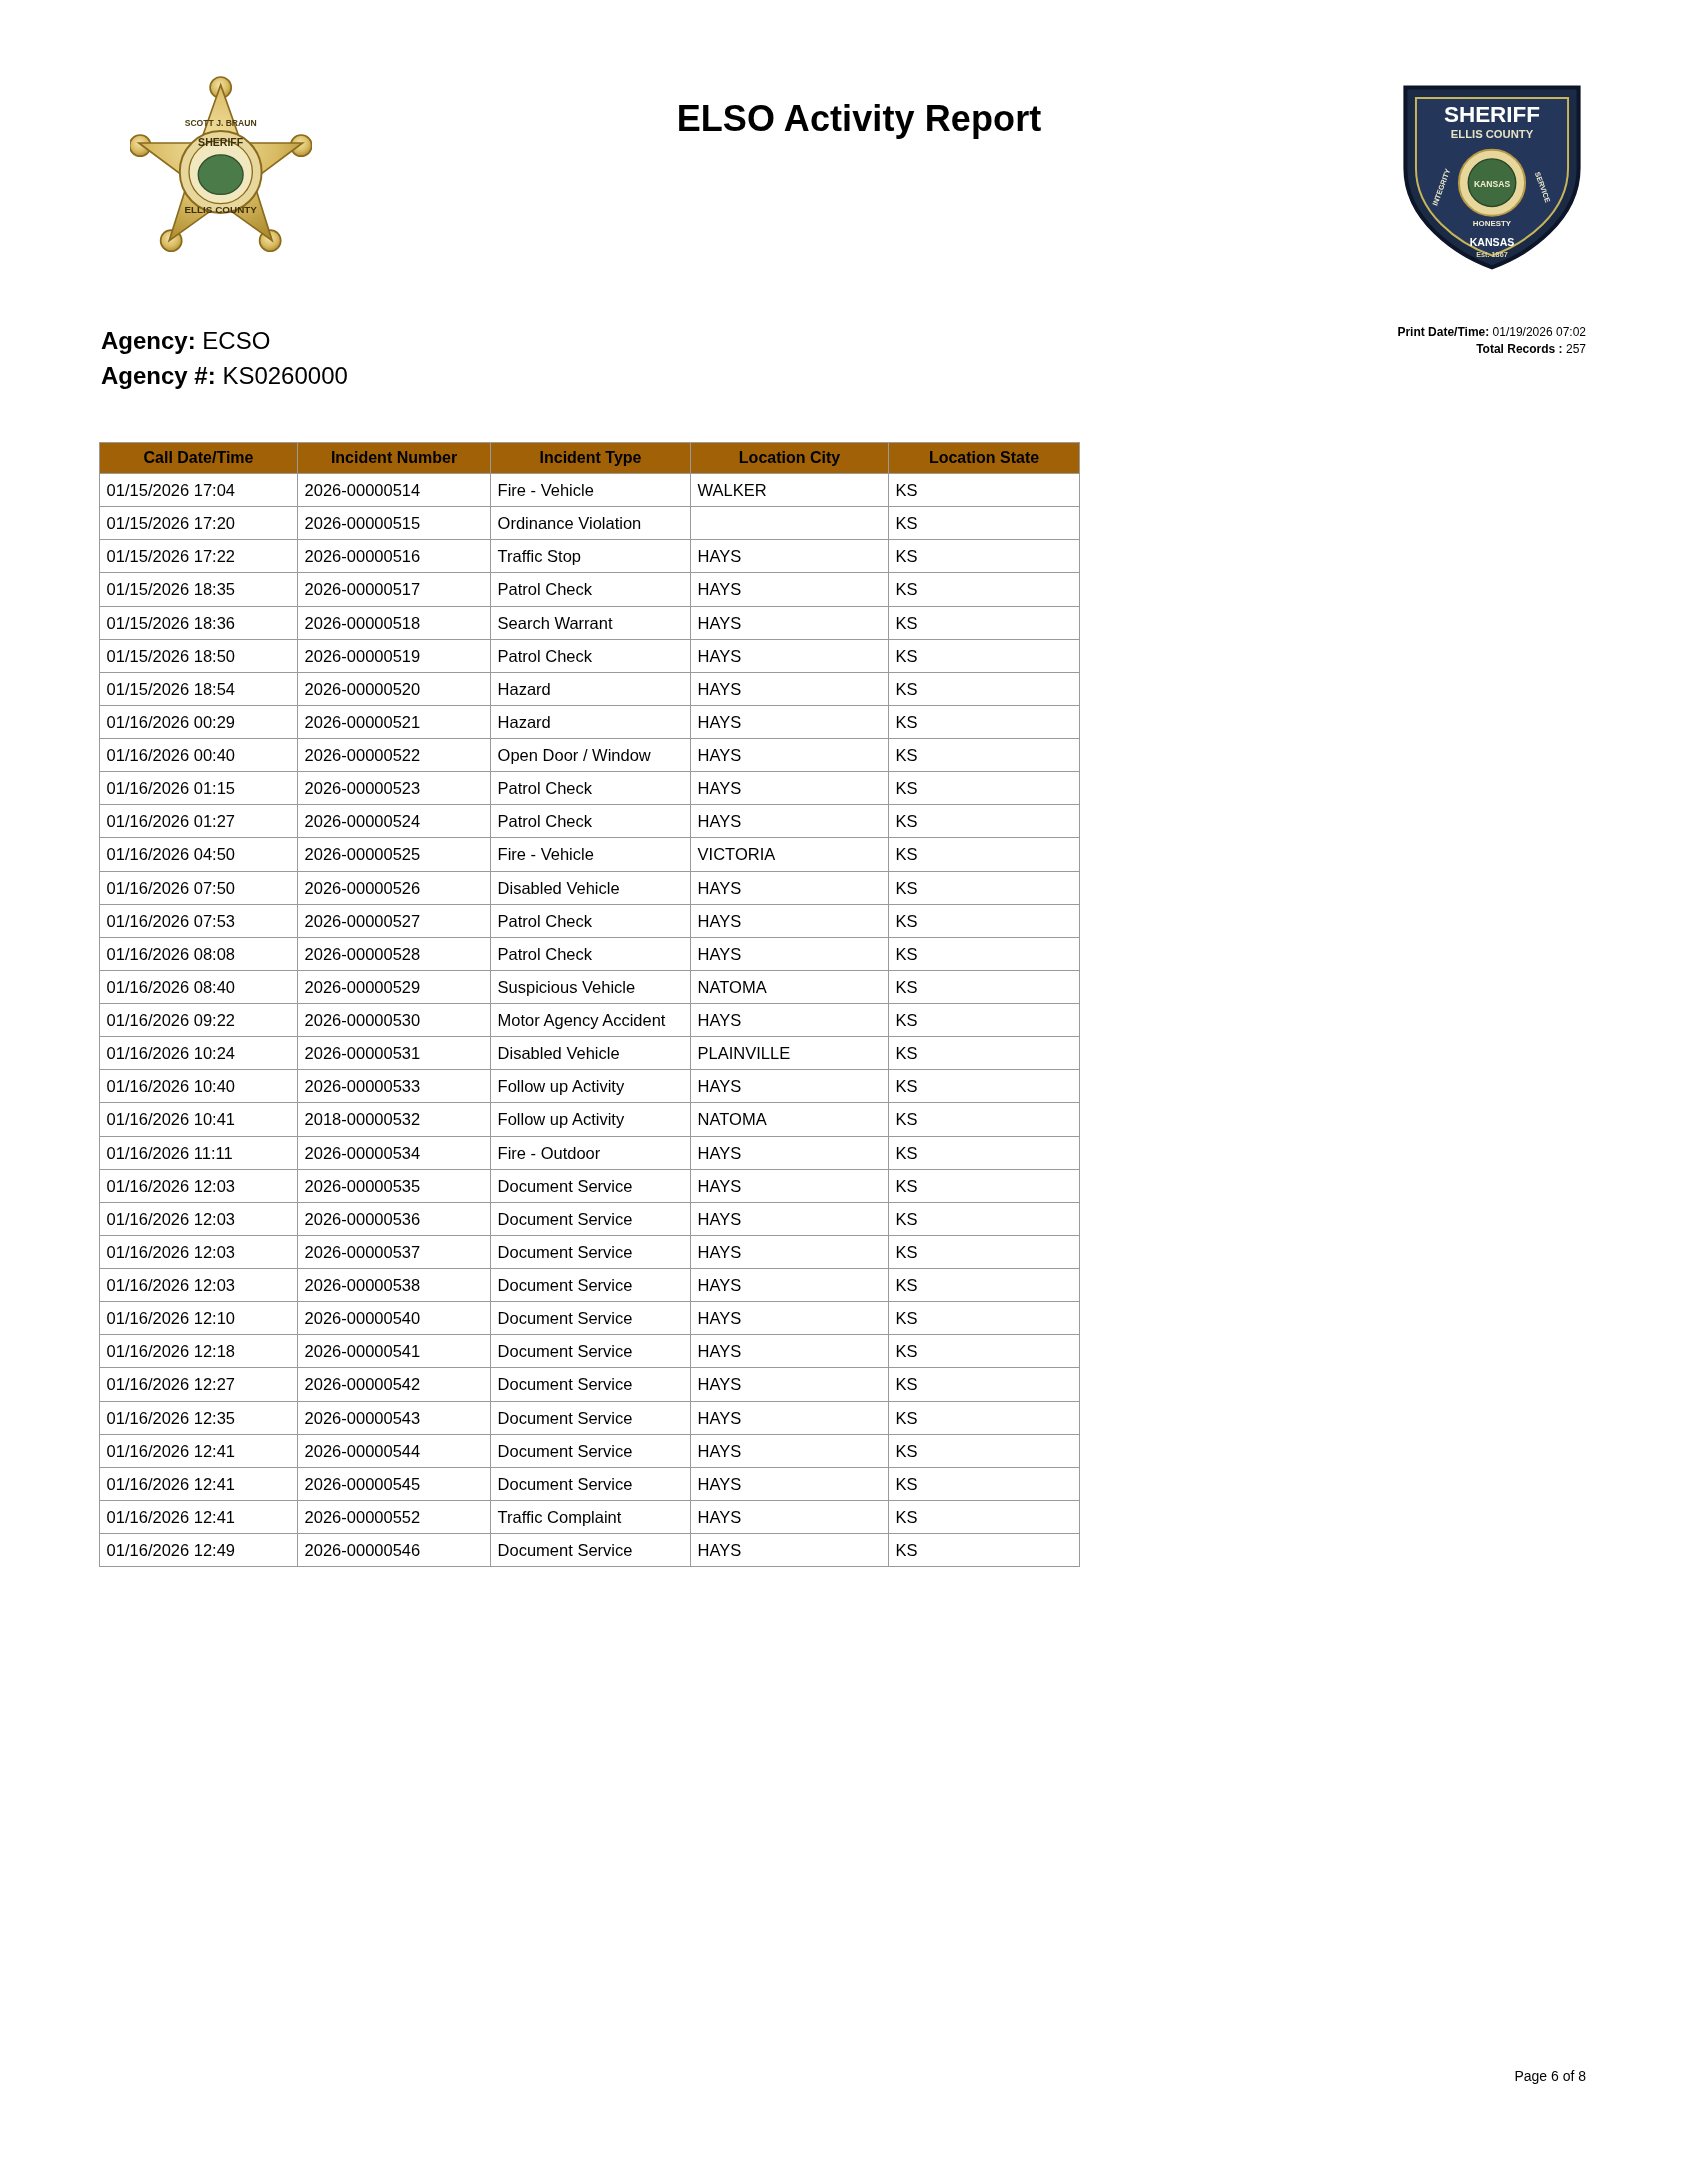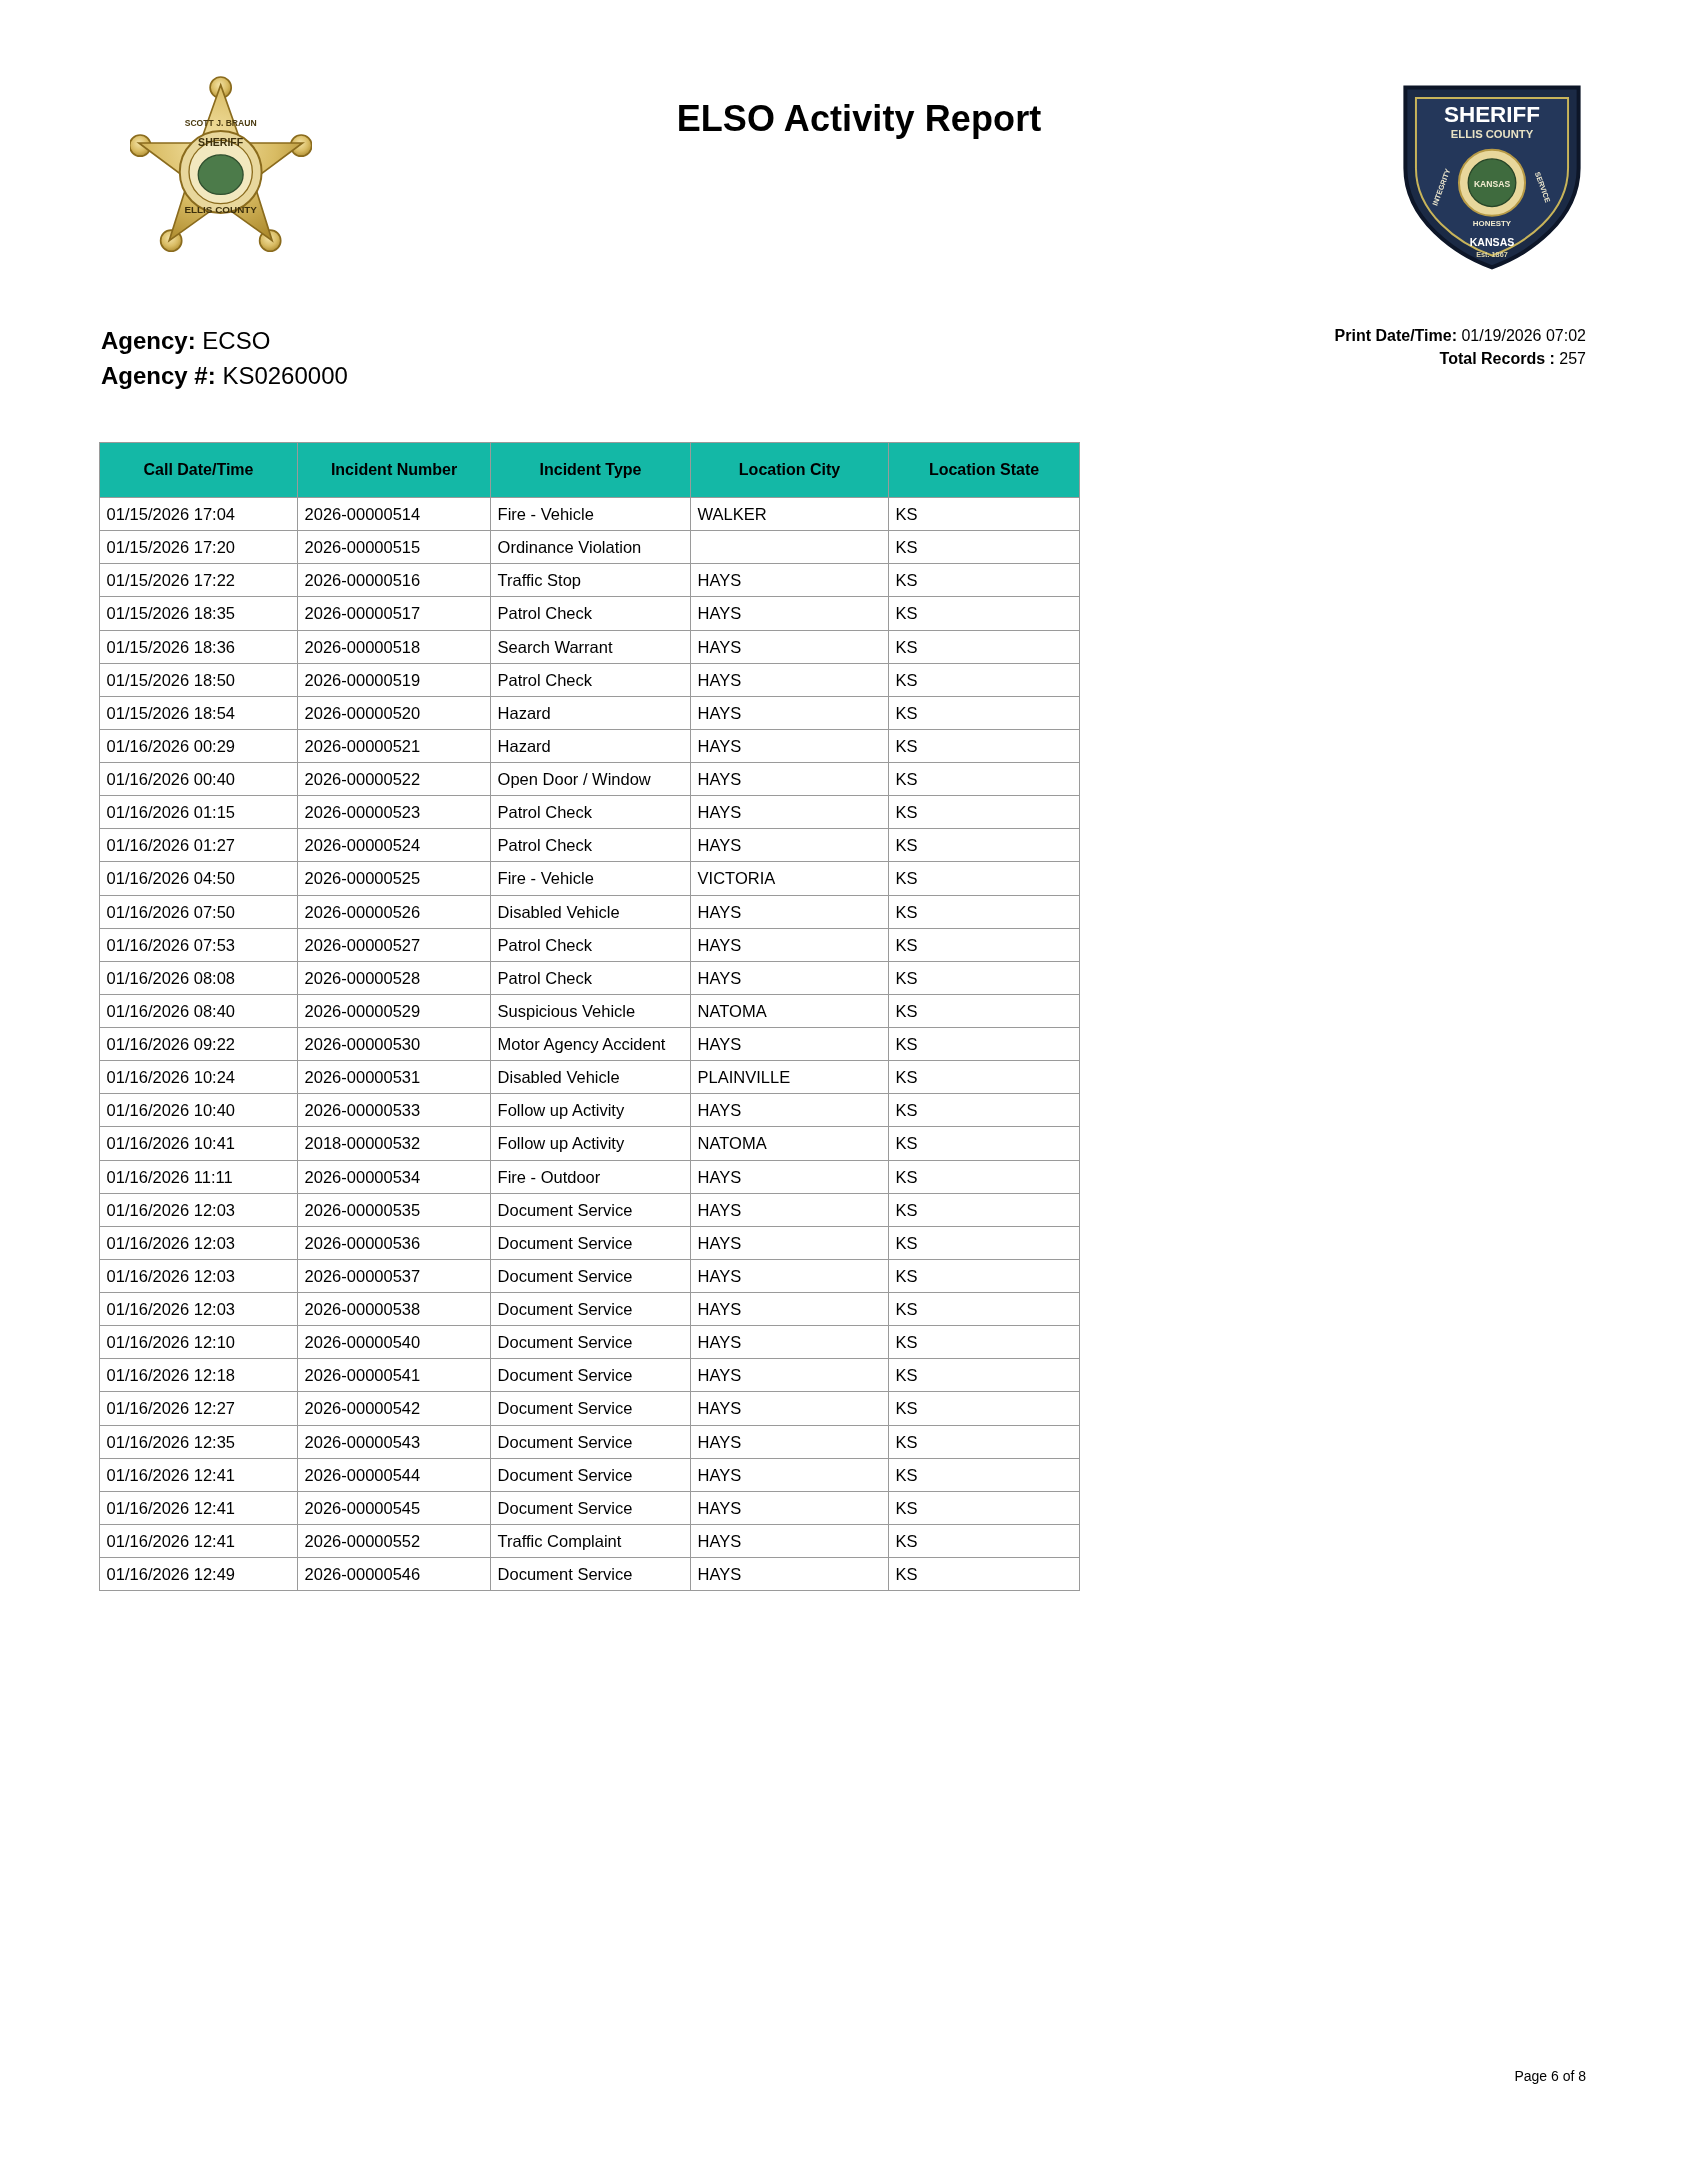--- a/index.html
+++ b/index.html
@@ -76,21 +76,21 @@
     position: absolute;
     left: 101px;
     top: 0;
     font-size: 24px;
     line-height: 1.45;
   }
   .meta-right {
     position: absolute;
     right: 101px;
     top: 0;
-    font-size: 16px;
+    font-size: 12px;
     line-height: 1.45;
     text-align: right;
   }
   .meta b {
     font-weight: bold;
   }
   .meta-line { white-space: nowrap; }
 
   
   .table-wrap {
@@ -98,25 +98,25 @@
     top: 442px;
     left: 99px;
     width: 980px;
   }
   table.report {
     border-collapse: collapse;
     width: 980px;
     table-layout: fixed;
   }
   table.report th {
-    background: #14b8a6;
+    background: #a16207;
     border: 0.7px solid #9a9a9a;
     font-size: 16px;
     font-weight: bold;
-    padding: 18px 4px;
+    padding: 6px 4px;
     text-align: center;
     height: 26.5px;
     box-sizing: border-box;
   }
   table.report td {
     border: 0.7px solid #9a9a9a;
     font-size: 16.5px;
     padding: 6px 6.6px;
     vertical-align: top;
     height: 29px;

